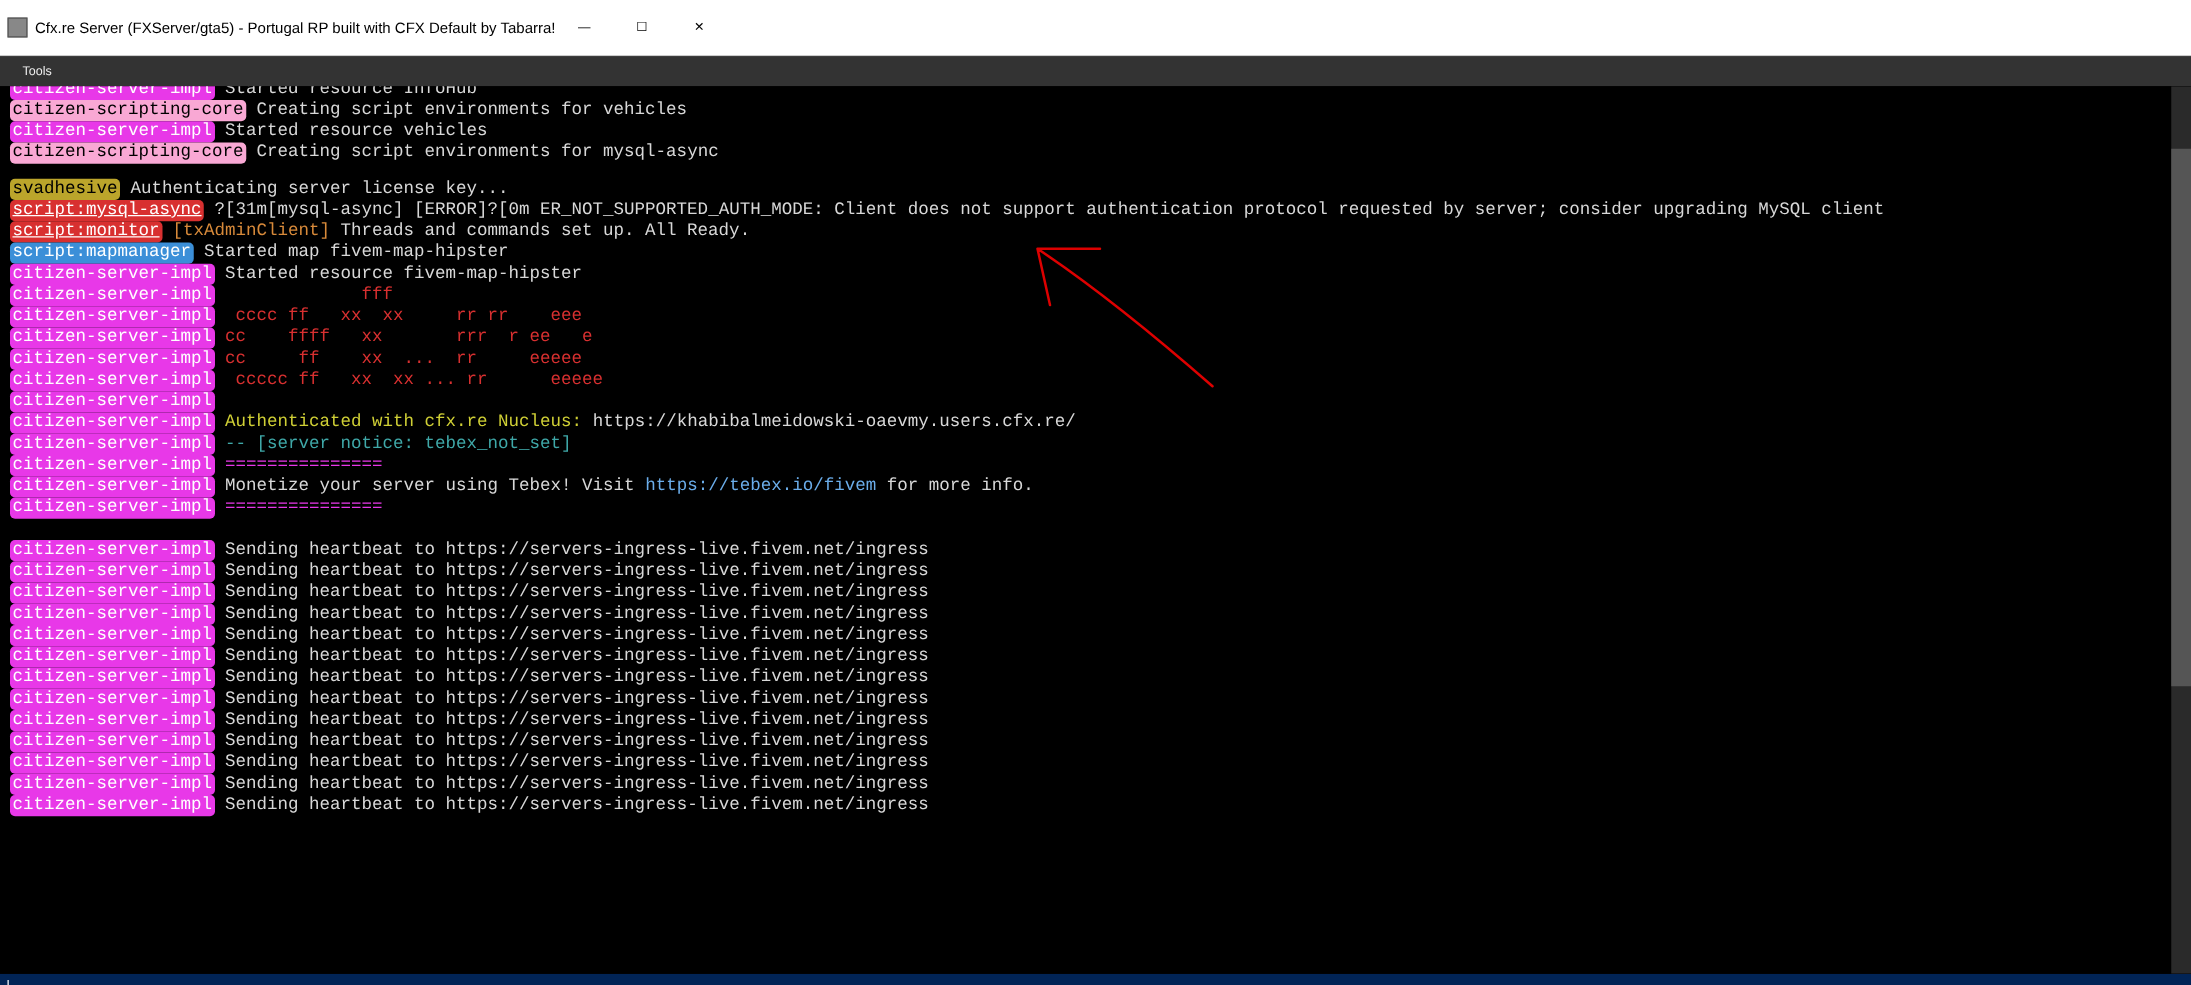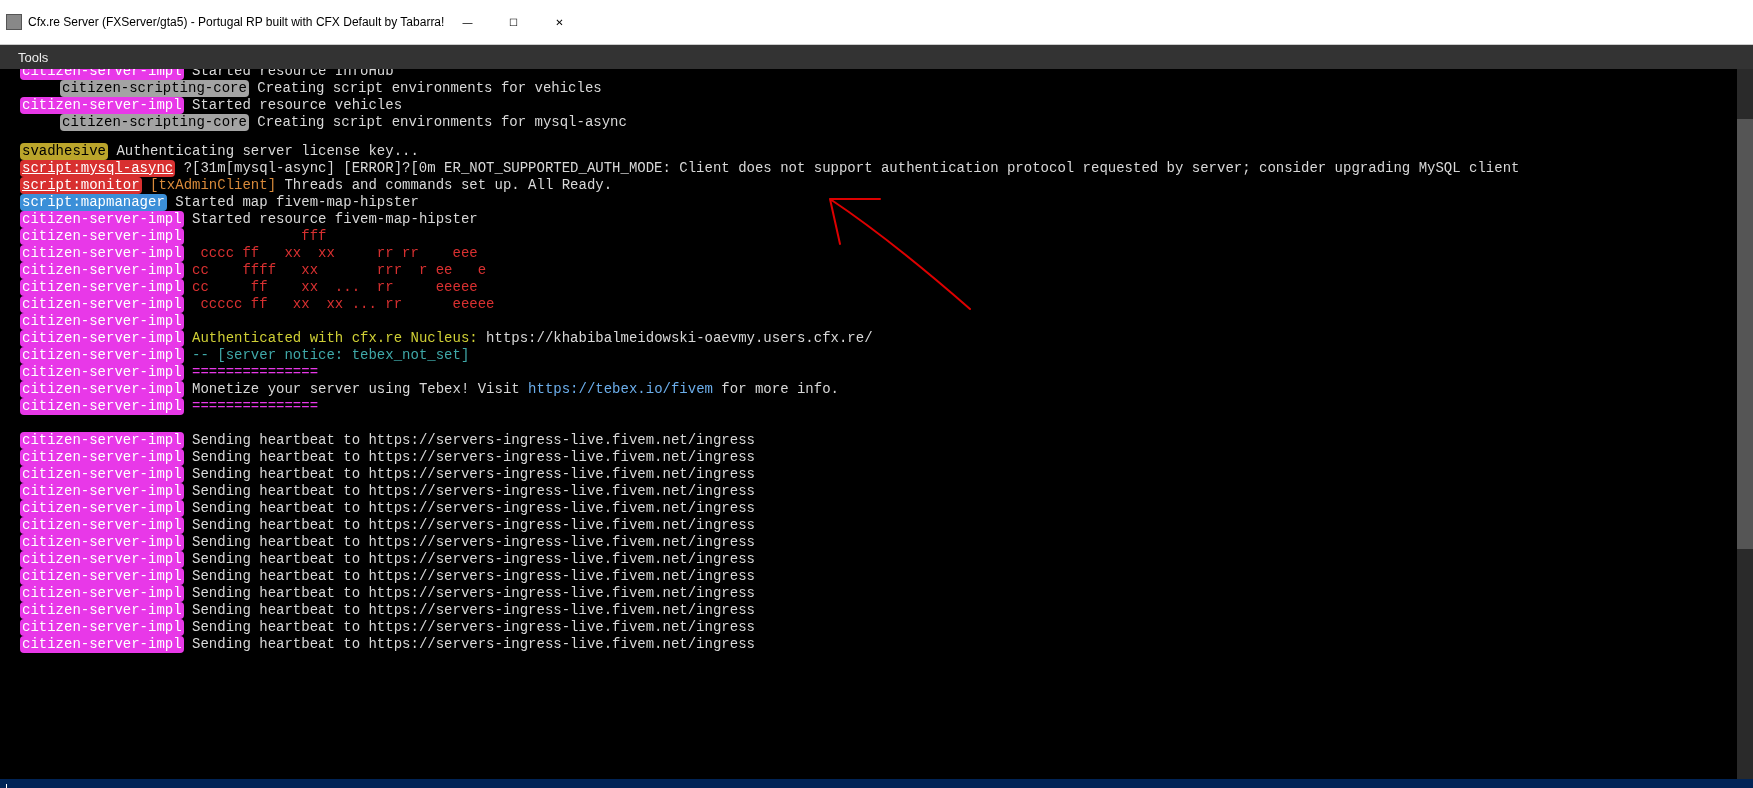--- a/index.html
+++ b/index.html
@@ -4,26 +4,26 @@
 <style>
 * { margin:0; padding:0; box-sizing:border-box; }
 html,body { width:1753px; height:788px; overflow:hidden; font-family:Consolas,"Courier New",monospace; font-size:14px; background:#000; }
 .titlebar { height:45px; background:#fff; display:flex; align-items:center; justify-content:flex-start; border-bottom:1px solid #ccc; }
 .titlebar-left { display:flex; align-items:center; gap:6px; padding-left:6px; }
 .titlebar-icon { width:16px; height:16px; background:#888; border:1px solid #555; }
 .titlebar-text { font-family:"Segoe UI",Tahoma,sans-serif; font-size:12px; color:#000; }
 .win-controls { display:flex; height:100%; }
 .win-btn { width:46px; height:100%; display:flex; align-items:center; justify-content:center; font-family:"Segoe UI Symbol",sans-serif; font-size:10px; color:#000; cursor:pointer; }
 .menubar { height:24px; background:#333; display:flex; align-items:center; padding-left:10px; }
-.menubar-item { font-family:"Segoe UI",Tahoma,sans-serif; font-size:13px; color:#eee; padding:2px 8px; cursor:pointer; }
-.console { position:relative; height:calc(788px - 30px - 24px - 24px); background:#000; overflow:hidden; padding:2px 20px; }
+.menubar-item { font-family:"Segoe UI",Tahoma,sans-serif; font-size:10px; color:#eee; padding:2px 8px; cursor:pointer; }
+.console { position:relative; height:calc(788px - 30px - 24px - 24px); background:#000; overflow:hidden; padding:2px 8px; }
 .line { white-space:pre; line-height:17px; color:#d0d0d0; }
 .tag { display:inline-block; padding:0 2px; border-radius:4px; color:#000; }
 .tag-magenta { background:#e838e8; color:#fff; }
-.tag-green { background:#a3a3a3; color:#000;margin-left:40px; }
+.tag-green { background:#f9a8d4; color:#000; }
 .tag-olive { background:#bba52b; color:#000000;margin-top:12px; }
 .tag-red { background:#d83030; color:#fff;text-decoration:underline; }
 .tag-blue { background:#3b8fd8; color:#fff; }
 .txt-white { color:#d8d8d8; }
 .txt-red { color:#d83030; }
 .txt-yellow { color:#cfcf35; }
 .txt-cyan { color:#3fa8a8; }
 .txt-orange { color:#d88a3a; }
 .txt-magenta { color:#e838e8; }
 .txt-skyblue { color:#6badea; }

